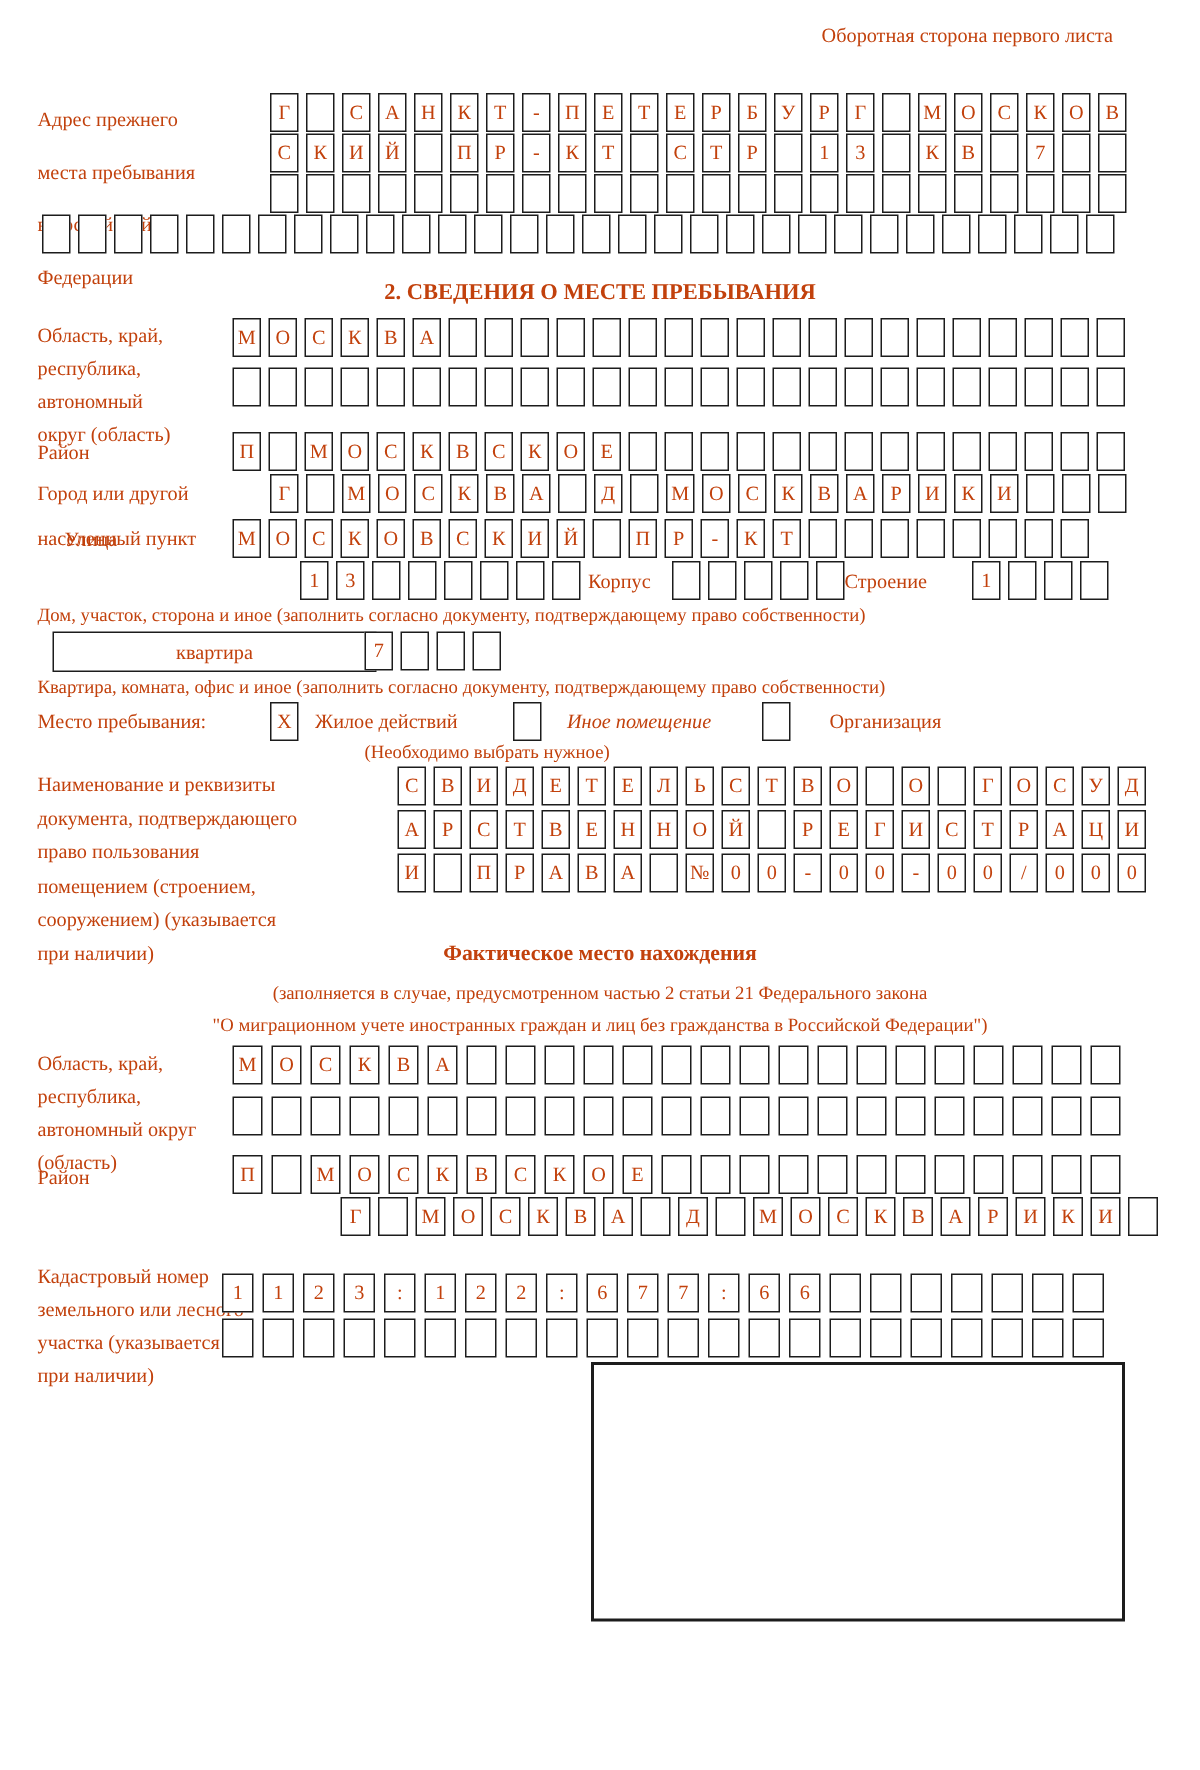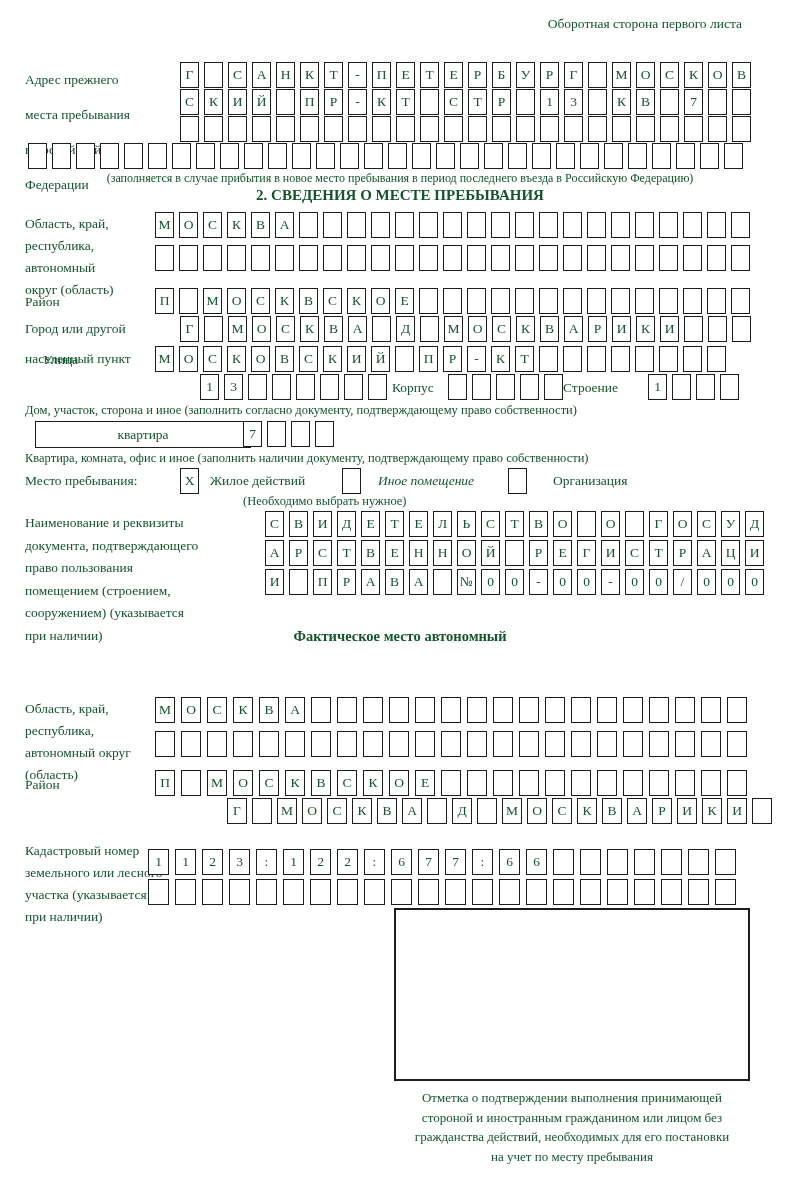--- a/index.html
+++ b/index.html
@@ -1,17 +1,17 @@
 <!DOCTYPE html>
 <html><head>
 <meta charset="utf-8">
 <style>
   html,body{margin:0;padding:0;background:#fff;}
   .page{position:relative;width:800px;height:1180px;background:#fff;
-        font-family:"Liberation Serif","DejaVu Serif",serif;color:#14532d;overflow:hidden;}
+        font-family:"Liberation Serif","DejaVu Serif",serif;color:#c2410c;overflow:hidden;}
   .lbl{position:absolute;font-size:13.5px;line-height:22px;white-space:pre-line;}
   .lh27{line-height:35px;}
   .lh21{line-height:30px;}
   .boxrow{position:absolute;display:flex;}
   .cell{width:19px;height:26px;border:1.5px solid #1c1c1c;margin-right:5px;box-sizing:border-box;
         display:flex;align-items:center;justify-content:center;
         font-size:13.5px;flex:none;background:#fff;}
   .p26 .cell{width:20px;margin-right:6px;}
   .p25 .cell{width:20px;margin-right:5px;}
   .p27 .cell{width:21px;margin-right:6px;}
@@ -139,21 +139,20 @@
       <span class="cell"></span>
       <span class="cell"></span>
       <span class="cell"></span>
       <span class="cell"></span>
       <span class="cell"></span>
       <span class="cell"></span>
       <span class="cell"></span>
       <span class="cell"></span>
       <span class="cell"></span>
     </div>
-  <div class="note center" style="top:171px;">(заполняется в случае прибытия в новое место пребывания в период последнего въезда в Российскую Федерацию)</div>
 
   <div class="title center" style="top:187px;">2. СВЕДЕНИЯ О МЕСТЕ ПРЕБЫВАНИЯ</div>
 
   <div class="lbl" style="left:25px;top:213px;width:130px;">Область, край,
 республика,
 автономный
 округ (область)</div>
   <div class="boxrow" style="left:155px;top:212px;">
       <span class="cell">М</span>
       <span class="cell">О</span>
@@ -322,21 +321,21 @@
     </div>
   <div class="note note13" style="left:25px;top:403px;">Дом, участок, сторона и иное (заполнить согласно документу, подтверждающему право собственности)</div>
 
   <div class="rectbox" style="left:35px;top:421px;width:216px;height:27px;">квартира</div>
   <div class="boxrow" style="left:243px;top:421px;">
       <span class="cell">7</span>
       <span class="cell"></span>
       <span class="cell"></span>
       <span class="cell"></span>
     </div>
-  <div class="note note13" style="left:25px;top:451px;">Квартира, комната, офис и иное (заполнить наличии документу, подтверждающему право собственности)</div>
+  <div class="note note13" style="left:25px;top:451px;">Квартира, комната, офис и иное (заполнить согласно документу, подтверждающему право собственности)</div>
 
   <div class="lbl" style="left:25px;top:470px;">Место пребывания:</div>
   <div class="boxrow" style="left:180px;top:468px;">
       <span class="cell">X</span>
     </div>
   <div class="lbl" style="left:210px;top:470px;">Жилое действий</div>
   <div class="boxrow" style="left:342px;top:468px;">
       <span class="cell"></span>
     </div>
   <div class="lbl" style="left:378px;top:470px;font-style:italic;">Иное помещение</div>
@@ -415,21 +414,23 @@
       <span class="cell">0</span>
       <span class="cell">-</span>
       <span class="cell">0</span>
       <span class="cell">0</span>
       <span class="cell">/</span>
       <span class="cell">0</span>
       <span class="cell">0</span>
       <span class="cell">0</span>
     </div>
 
-  <div class="title center" style="top:628px;font-size:14.5px;">Фактическое место автономный</div>
+  <div class="title center" style="top:628px;font-size:14.5px;">Фактическое место нахождения</div>
+  <div class="note note13 center" style="top:652px;line-height:1.7;">(заполняется в случае, предусмотренном частью 2 статьи 21 Федерального закона
+"О миграционном учете иностранных граждан и лиц без гражданства в Российской Федерации")</div>
 
   <div class="lbl" style="left:25px;top:698px;width:150px;">Область, край,
 республика,
 автономный округ
 (область)</div>
   <div class="boxrow p26" style="left:155px;top:697px;">
       <span class="cell">М</span>
       <span class="cell">О</span>
       <span class="cell">С</span>
       <span class="cell">К</span>
@@ -578,18 +579,14 @@
       <span class="cell"></span>
       <span class="cell"></span>
       <span class="cell"></span>
       <span class="cell"></span>
       <span class="cell"></span>
       <span class="cell"></span>
       <span class="cell"></span>
     </div>
 
   <div class="stamp" style="left:394px;top:908px;width:356px;height:173px;"></div>
-  <div class="caption" style="left:362px;top:1088px;width:420px;">Отметка о подтверждении выполнения принимающей
-стороной и иностранным гражданином или лицом без
-гражданства действий, необходимых для его постановки
-на учет по месту пребывания</div>
 
 </div>
 
 </body></html>

